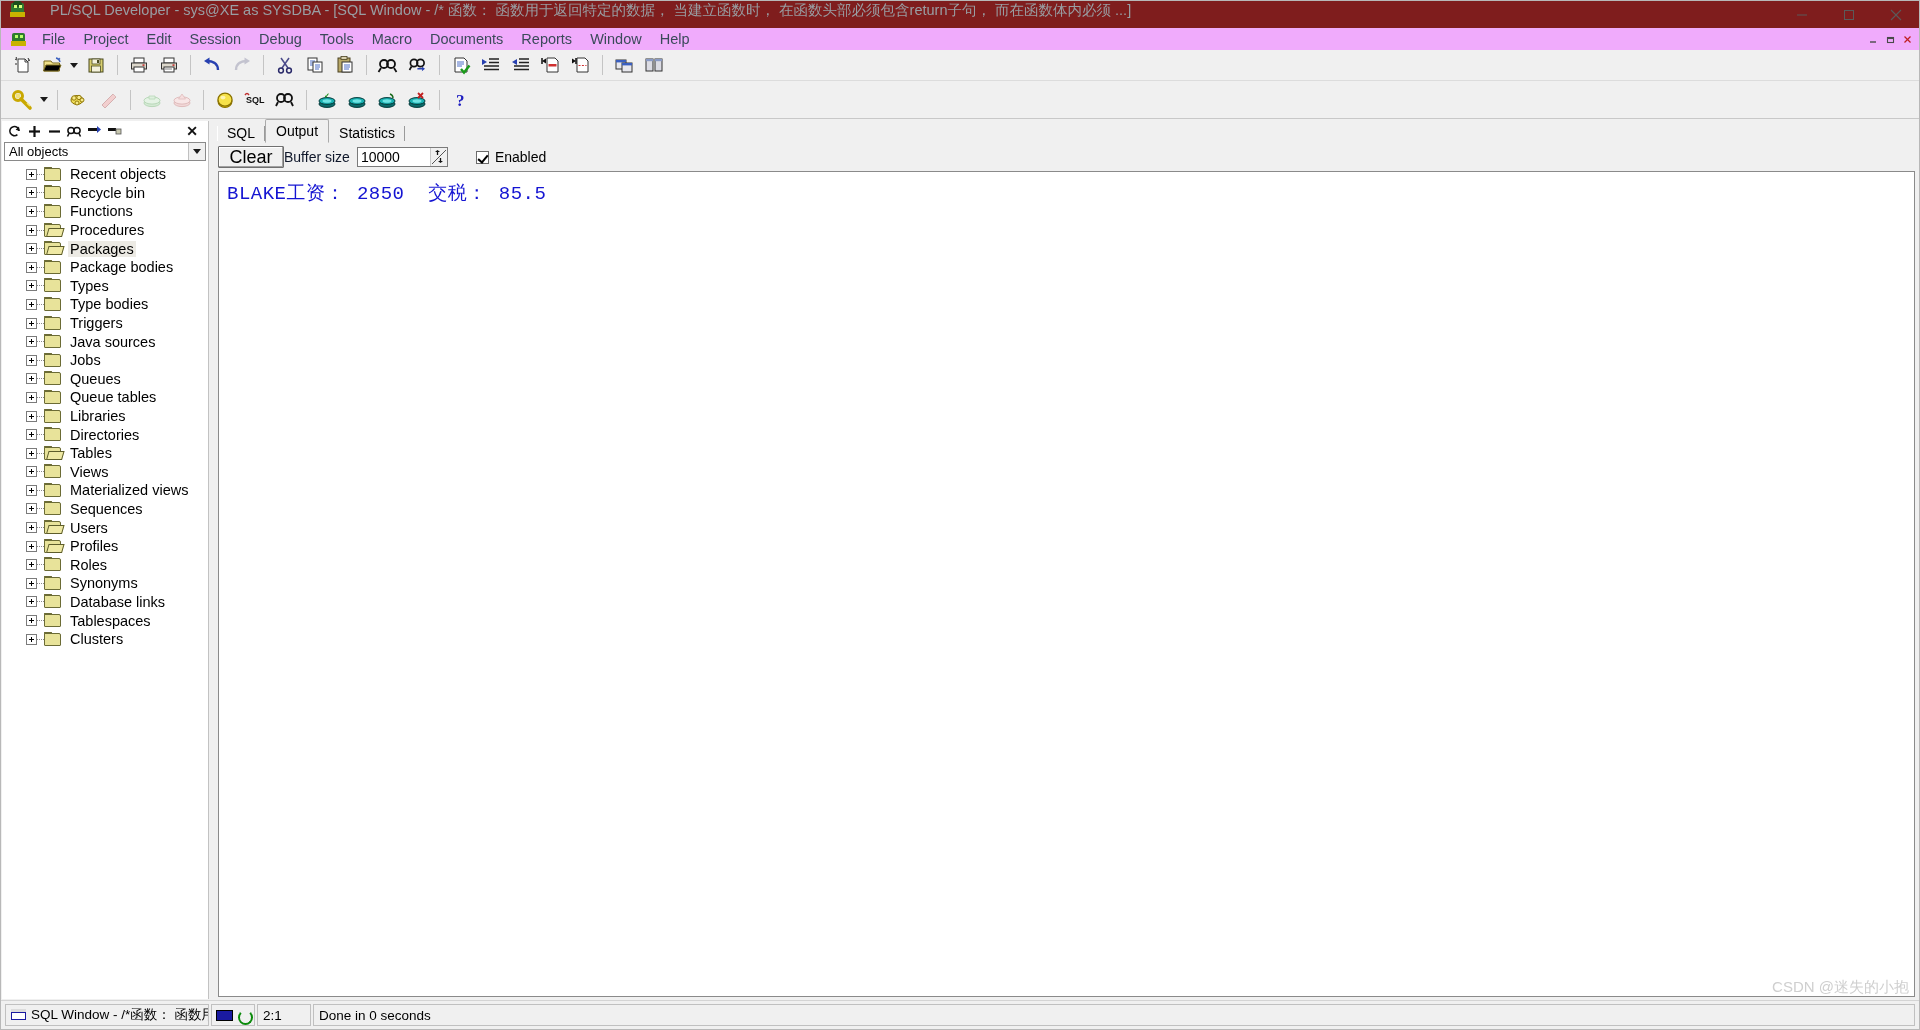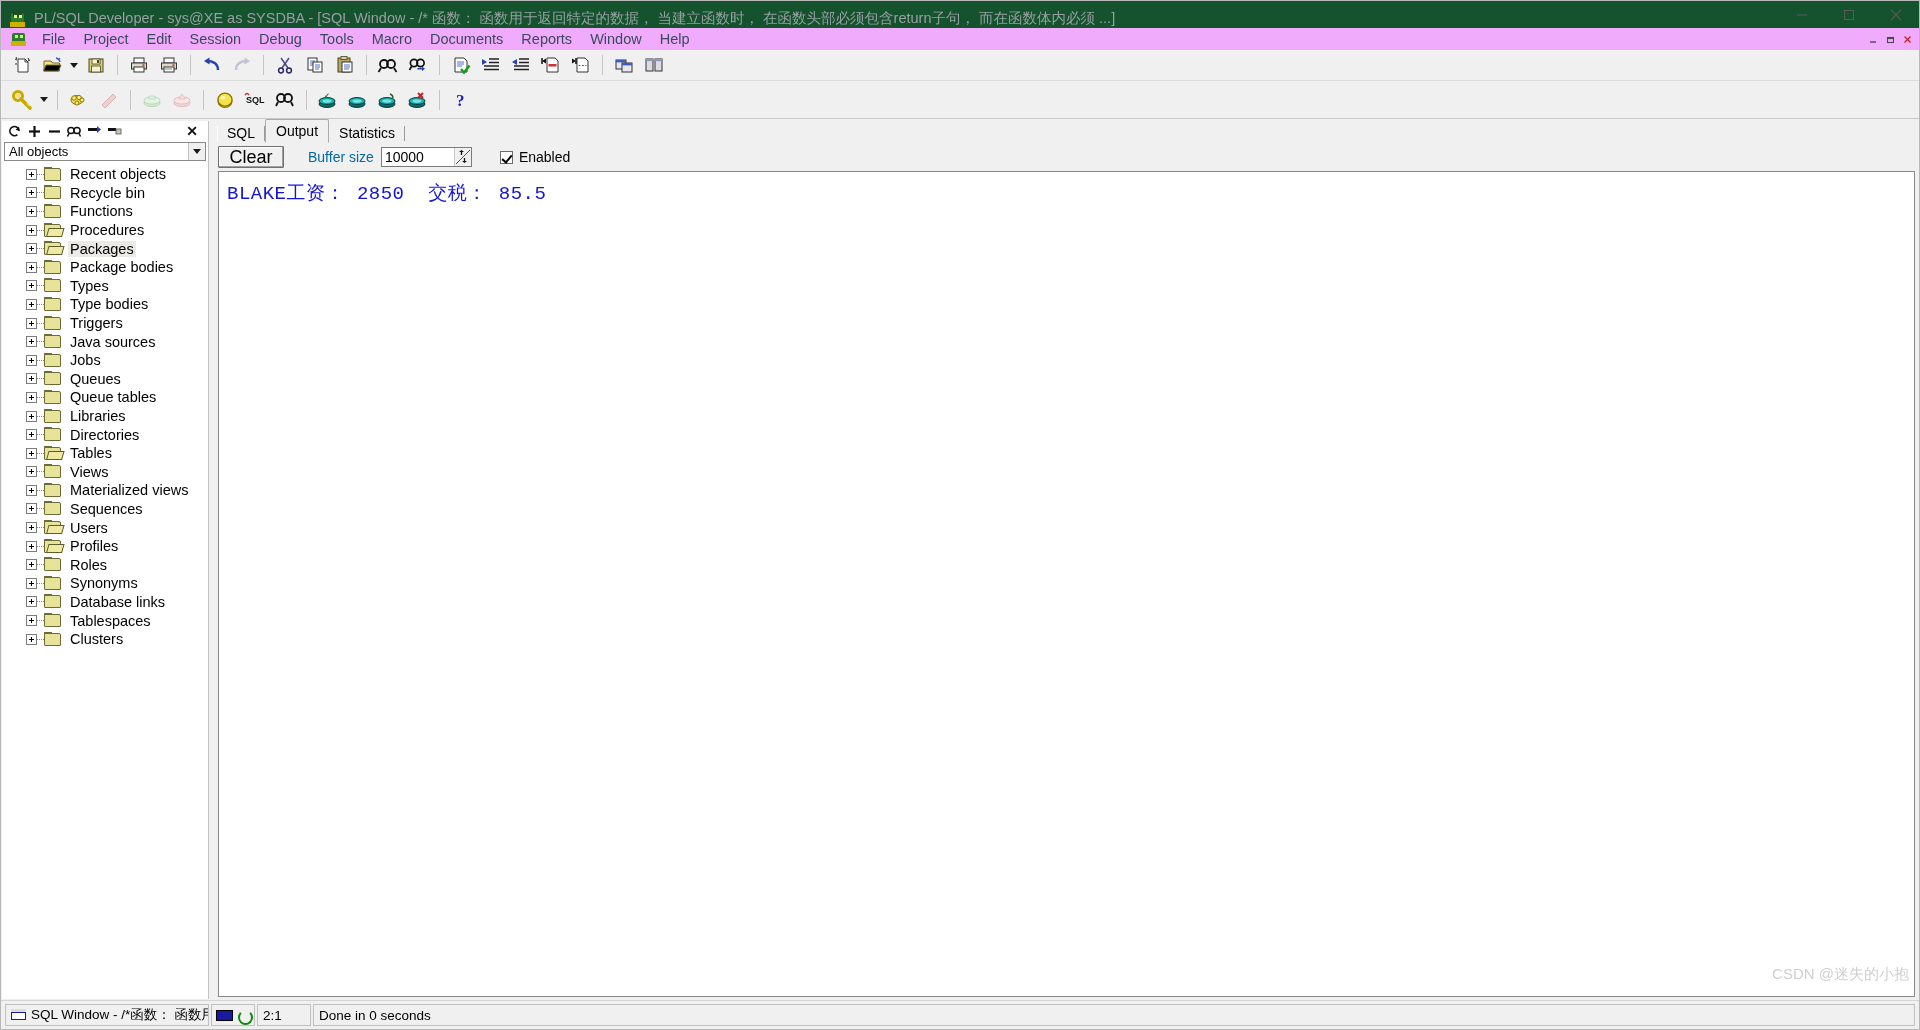--- a/index.html
+++ b/index.html
@@ -13,22 +13,22 @@
   #app {
     position: relative;
     width: 1920px; height: 1030px;
     background: #f0f0f0;
     border: 1px solid #b8b8b8;
   }
 
   
   .titlebar {
     position: absolute; left: 0; top: 0; right: 0; height: 27px;
-    background: #14532d;
-    display: flex; align-items: flex-end;
+    background: #7f1d1d;
+    display: flex; align-items: flex-start; gap: 16px;
   }
   .titlebar .app-icon {
     width: 17px; height: 17px; margin-left: 9px; margin-right: 7px;
     position: relative; flex: none;
   }
   .app-icon .ai-a { position:absolute; left:1px; top:2px; width:13px; height:12px;
     background:#2f7a2f; border-radius:2px; }
   .app-icon .ai-b { position:absolute; left:3px; top:0px; width:9px; height:6px;
     background:#1c4f1c; border-radius:3px 3px 0 0; }
   .app-icon .ai-c { position:absolute; left:0px; top:11px; width:15px; height:5px;
@@ -199,21 +199,21 @@
   .out-toolbar {
     position: absolute; left: 0; top: 22px; right: 0; height: 28px;
     display: flex; align-items: center; padding-left: 8px;
   }
   .btn-clear {
     width: 66px; height: 22px; background: #f0f0f0;
     border: 1px solid #707070; border-radius: 1px;
     font-size: 18px; color: #000; display:flex; align-items:center; justify-content:center;
     box-shadow: inset -1px -1px 0 #a0a0a0, inset 1px 1px 0 #ffffff;
   }
-  .lbl-buffer { font-size: 14px; color:#0369a1; margin-left: 24px; margin-right: 7px; }
+  .lbl-buffer { font-size: 14px; color:#0f172a; margin-right: 7px; }
   .spin-wrap {
     display:flex; align-items:flex-end; border:1px solid #7b7b7b; background:#fff; height: 20px;
   }
   .spin-input {
     width: 72px; height: 18px; border: none; outline: none;
     font-size: 14px; color: #000; padding-left: 3px; background: transparent;
     font-family: "Liberation Sans", sans-serif;
   }
   .spin-btns {
     width: 17px; height: 18px; border-left: 1px solid #c8c8c8; background:#f0f0f0;
@@ -265,21 +265,21 @@
   .sb-winicon .w2 { position:absolute; left:0; top:0; width:15px; height:3px; background:#dcdcdc;}
   .sb-winicon .w3 { position:absolute; left:1px; top:4px; width:13px; height:6px; background:#fff;}
   .sb-ic-blue { width:17px; height:11px; background:#1a1aa0; border:1px solid #000; flex:none;}
   .sb-ic-green { width:14px; height:13px; flex:none; position:relative;}
   .sb-ic-green::before{
     content:""; position:absolute; left:1px; top:1px; width:11px; height:11px;
     border:2px solid #0a8a0a; border-radius:50%; border-top-color:transparent;
   }
 
   .watermark {
-    position: absolute; right: 10px; bottom: 45px;
+    position: absolute; right: 10px; bottom: 32px;
     font-size: 15px; color: #cfcfcf; white-space: nowrap;
   }
 
   svg { shape-rendering: geometricPrecision; }
 </style>
 </head>
 <body>
 
 <div id="app">
 

